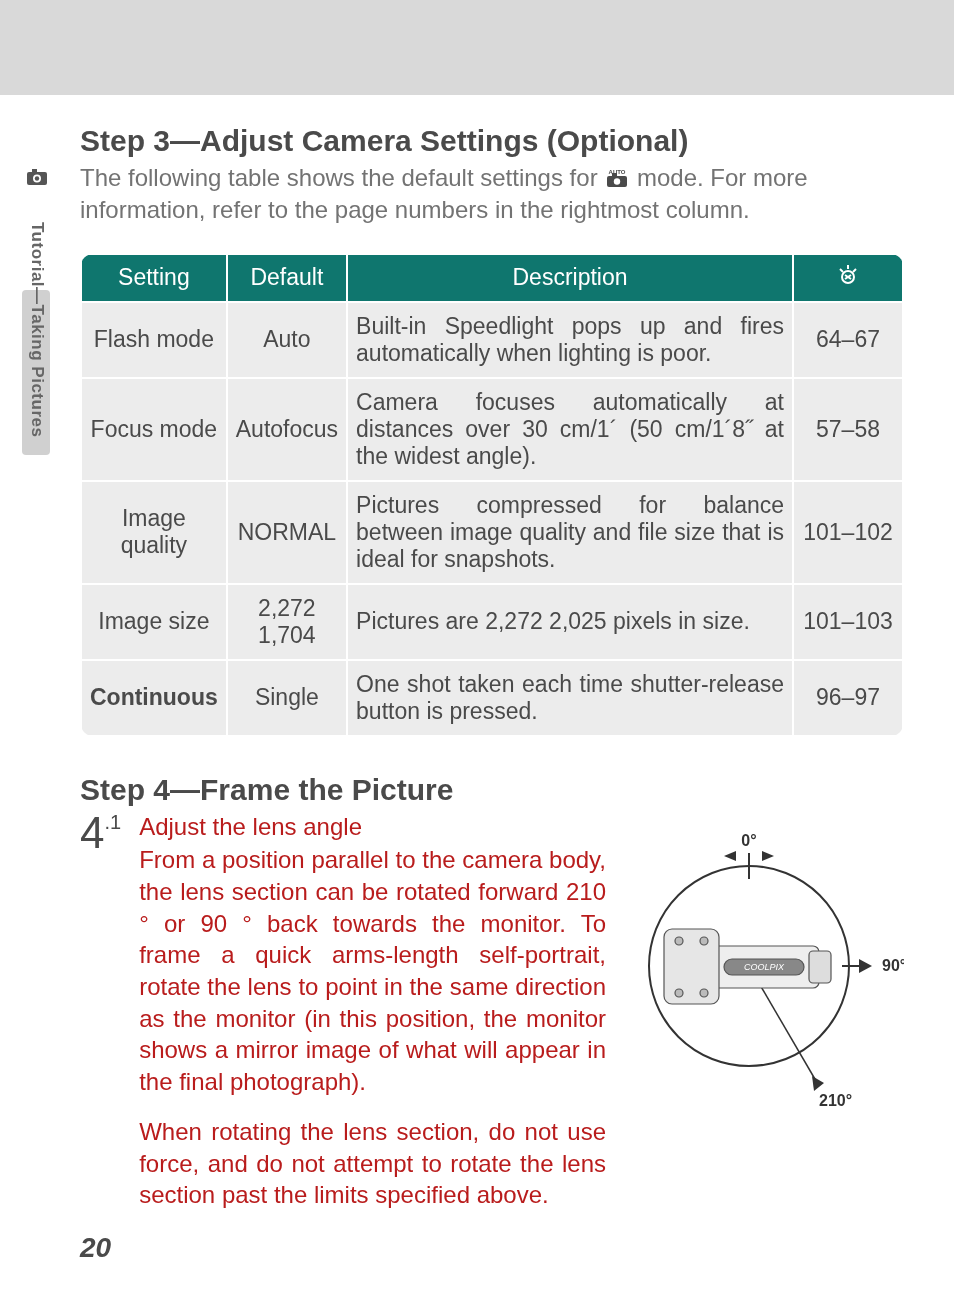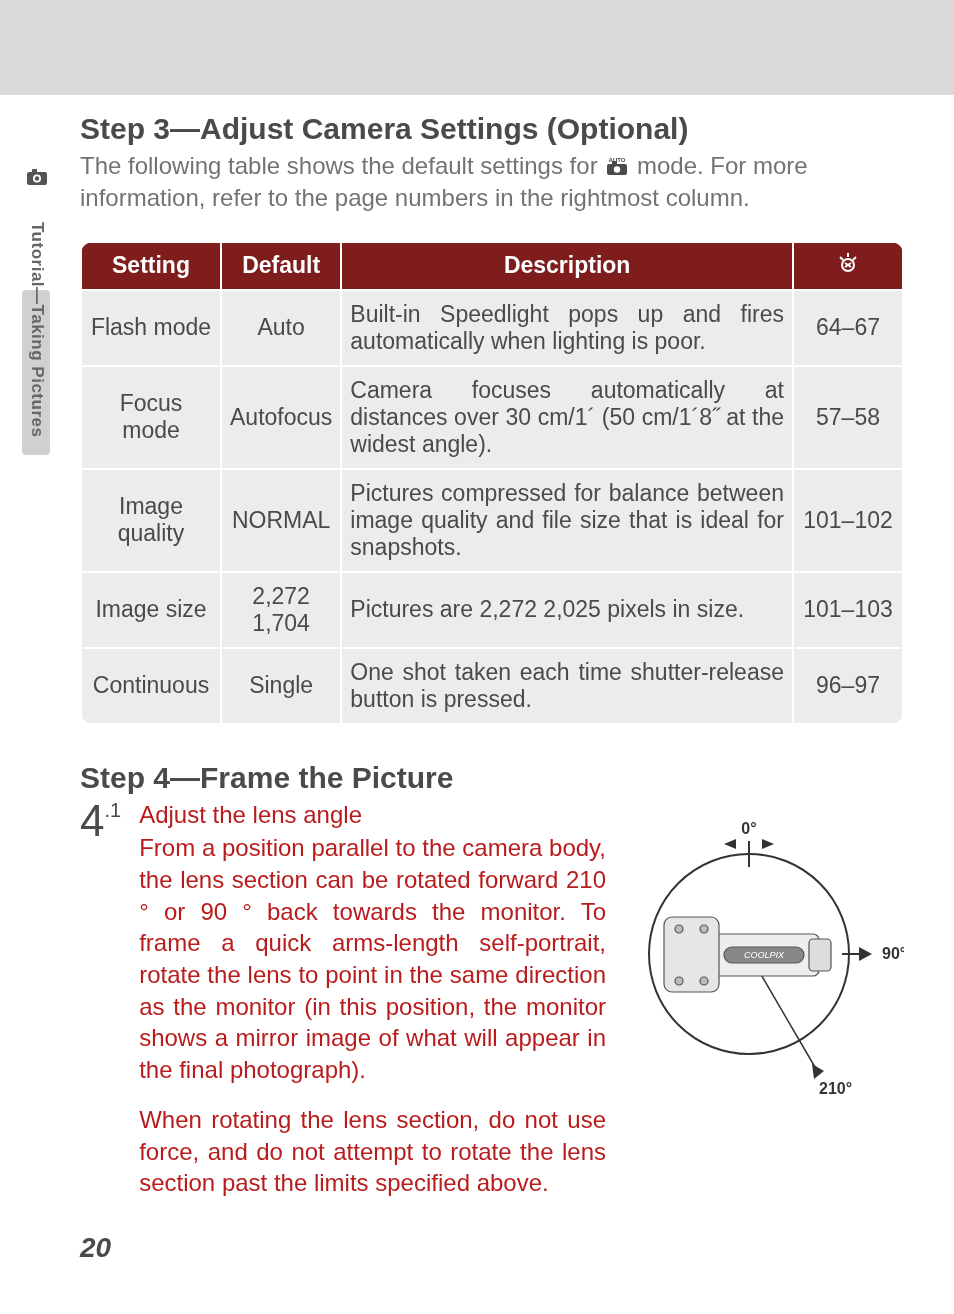--- a/index.html
+++ b/index.html
@@ -45,21 +45,21 @@
   .camera-icon {
     position: absolute;
     left: 26px;
     top: 168px;
     width: 22px;
     height: 18px;
   }
   .content {
     position: absolute;
     left: 80px;
-    top: 112px;
+    top: 124px;
     right: 50px;
   }
   h2.step {
     font-size: 30px;
     font-weight: bold;
     color: #4a4a4a;
     margin-bottom: 4px;
   }
   .intro {
     font-size: 24px;
@@ -73,37 +73,37 @@
     position: relative;
     top: 2px;
   }
   table.settings {
     width: 100%;
     border-collapse: collapse;
     margin-bottom: 36px;
     font-size: 23px;
   }
   table.settings th {
-    background: #7f1d1d;
+    background: #0f766e;
     color: #fff;
-    font-weight: bold;
+    font-weight: normal;
     padding: 8px 6px;
     border: 2px solid #fff;
     text-align: center;
   }
   table.settings th:first-child { border-top-left-radius: 12px; }
   table.settings th:last-child { border-top-right-radius: 12px; }
   table.settings td {
     background: #ececec;
     border: 2px solid #fff;
     padding: 10px 8px;
     vertical-align: middle;
     color: #4a4a4a;
   }
-  table.settings tbody tr:last-child td:first-child { border-bottom-left-radius: 12px; }
+  table.settings tbody tr:last-child td:first-child { border-bottom-left-radius: 12px; font-weight: bold; }
   table.settings tbody tr:last-child td:last-child { border-bottom-right-radius: 12px; }
   .col-setting { width: 140px; text-align: center; }
   .col-default { width: 106px; text-align: center; }
   .col-desc { text-align: justify; }
   .col-page { width: 110px; text-align: center; }
   .bulb-icon { display: inline-block; }
   .step4-block {
     display: flex;
     gap: 18px;
     align-items: flex-start;

